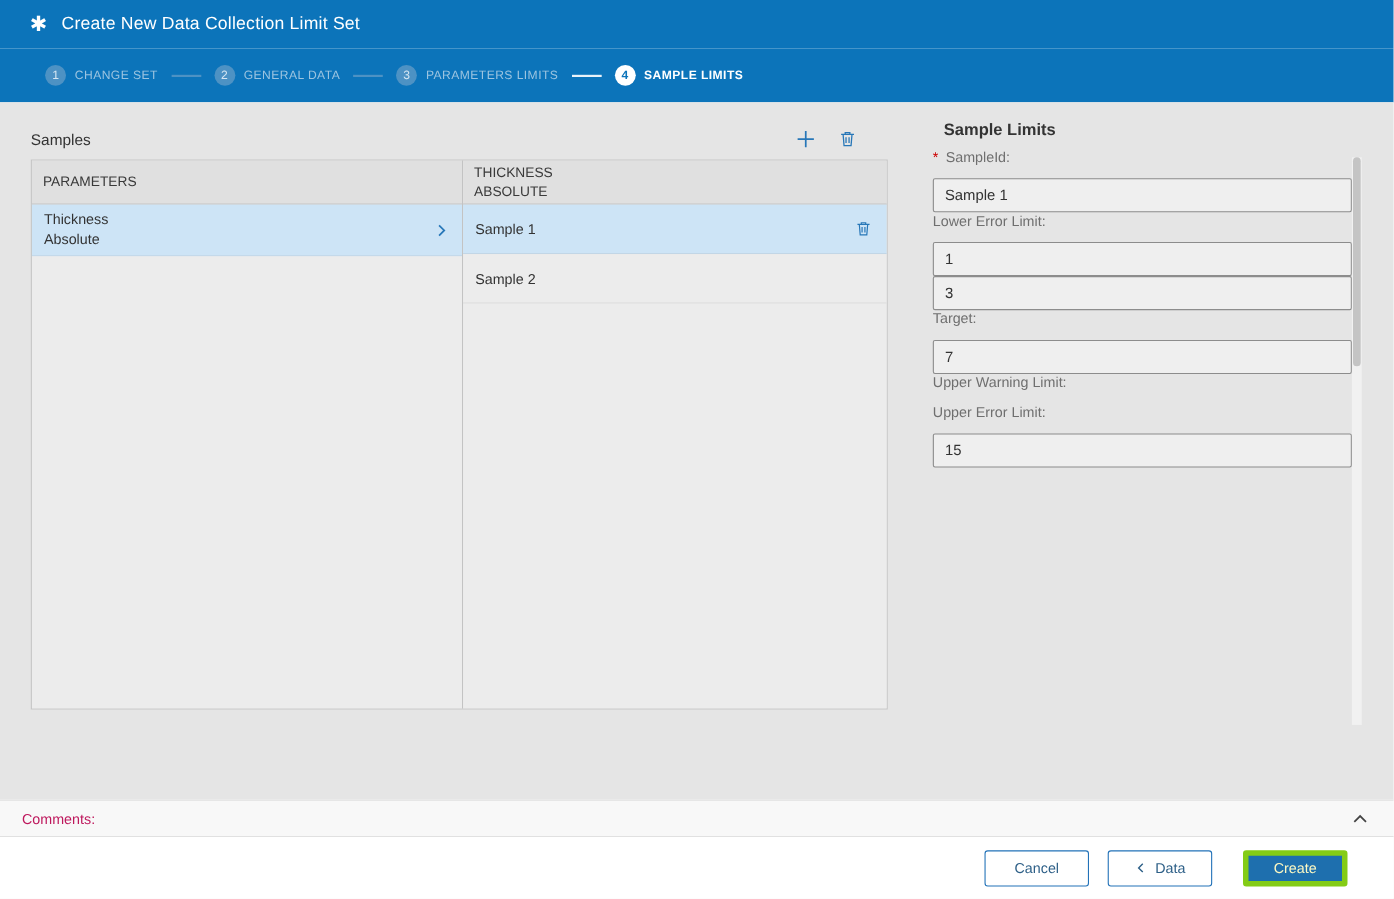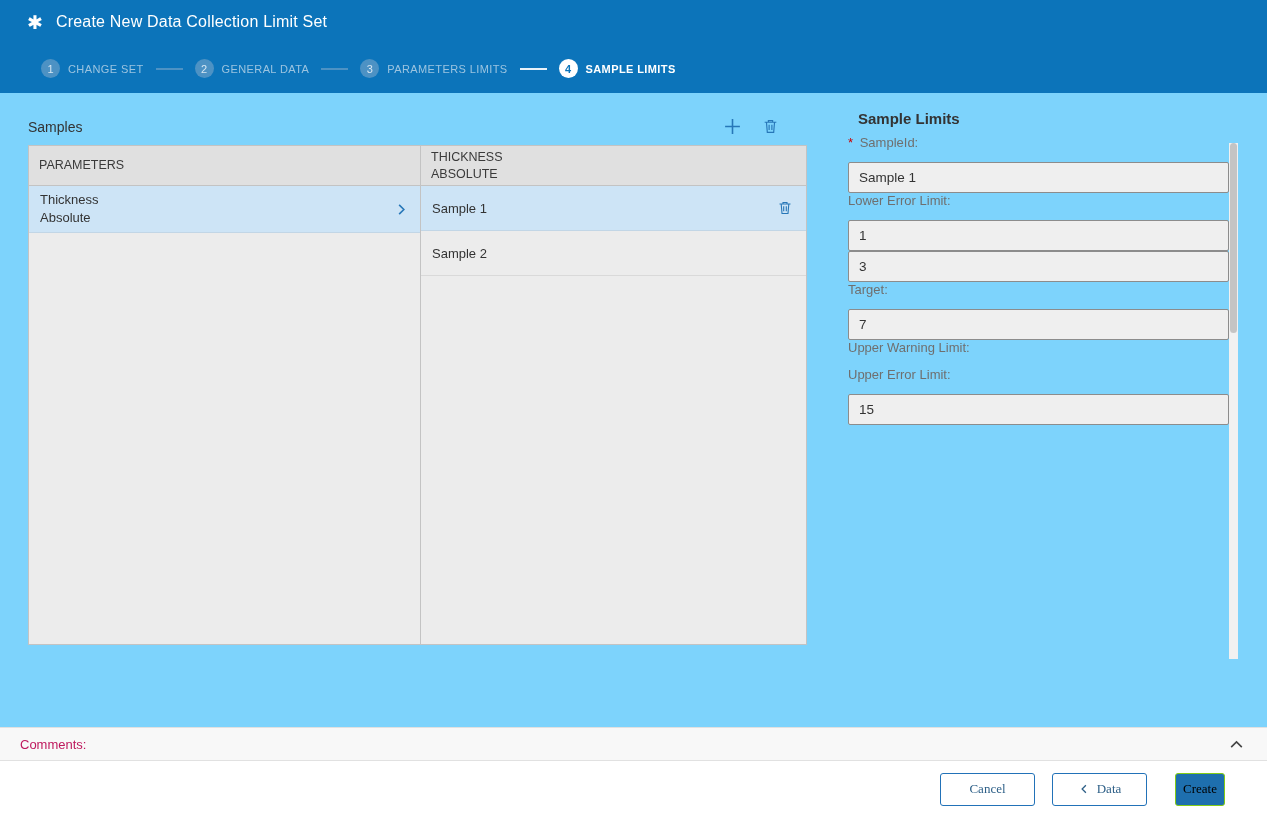--- a/index.html
+++ b/index.html
@@ -17,21 +17,21 @@
   .step { display:flex; align-items:center; }
   .step .circle { width:19px; height:19px; border-radius:50%; background:#4d92c4; color:#d6e7f3;
                   font-size:11px; display:flex; align-items:center; justify-content:center; flex:0 0 auto; }
   .step .slabel { margin-left:8px; font-size:11px; letter-spacing:.4px; color:#9cc4e0; white-space:nowrap; }
   .step.active .circle { background:#ffffff; color:#0c74ba; font-weight:700; }
   .step.active .slabel { color:#ffffff; font-weight:700; }
   .connector { width:27px; height:2px; background:#4d92c4; margin:0 12px; }
   .connector.bright { background:#e9f2f9; }
 
   
-  .main { flex:1 1 auto; position:relative; background:#7dd3fc; }
+  .main { flex:1 1 auto; position:relative; background:#e5e5e5; }
 
   .samples-section { position:absolute; left:28px; top:0; width:779px; }
   .samples-head { height:52px; display:flex; align-items:flex-end; justify-content:space-between; padding-bottom:7px; }
   .samples-title { font-size:14px; color:#333; padding-bottom:3px; }
   .samples-actions { display:flex; align-items:center; gap:16px; padding-right:26px; }
   .icon-btn { background:none; border:none; cursor:pointer; color:#2777b8; display:flex; align-items:center; padding:2px; }
 
   .samples-table { display:flex; height:500px; border:1px solid #c3c3c3; background:#ececec; }
   .col { display:flex; flex-direction:column; }
   .params-col { width:392px; border-right:1px solid #c3c3c3; }
@@ -61,23 +61,23 @@
   .vscroll .thumb { position:absolute; top:0; left:1px; width:7px; height:190px; background:#c4c4c4; border-radius:4px; }
 
   
   .comments-bar { height:34px; flex:0 0 auto; background:#f8f8f8; border-top:1px solid #e1e1e1; border-bottom:1px solid #e1e1e1;
                   display:flex; align-items:center; justify-content:space-between; padding:0 20px 0 20px; }
   .comments-label { font-size:13px; color:#be185d; }
   .collapse-btn { background:none; border:none; cursor:pointer; color:#444; display:flex; align-items:center; padding:2px; }
 
   
   .footer { height:56px; flex:0 0 auto; background:#fff; display:flex; align-items:center; justify-content:flex-end; padding-right:42px; }
-  .btn { height:33px; border-radius:3px; font-size:13px; font-family:Liberation Serif, serif; cursor:pointer; }
+  .btn { height:33px; border-radius:3px; font-size:13px; font-family:Liberation Sans, sans-serif; cursor:pointer; }
   .btn.secondary { background:#fff; border:1px solid #2272b8; color:#2d5f87; width:95px; display:flex; align-items:center; justify-content:center; gap:7px; }
-  .btn.primary { background:#1e6fae; border:1px solid #84cc16; color:#000000; width:50px; }
+  .btn.primary { background:#1e6fae; border:5px solid #84cc16; color:#fef9c3; width:95px; }
   .btn-back { margin-left:17px; }
   .btn-create { margin-left:28px; }
 </style>
 </head>
 <body>
 
 <div class="app">
 
   <header class="topbar">
     <span class="asterisk">✱</span>

